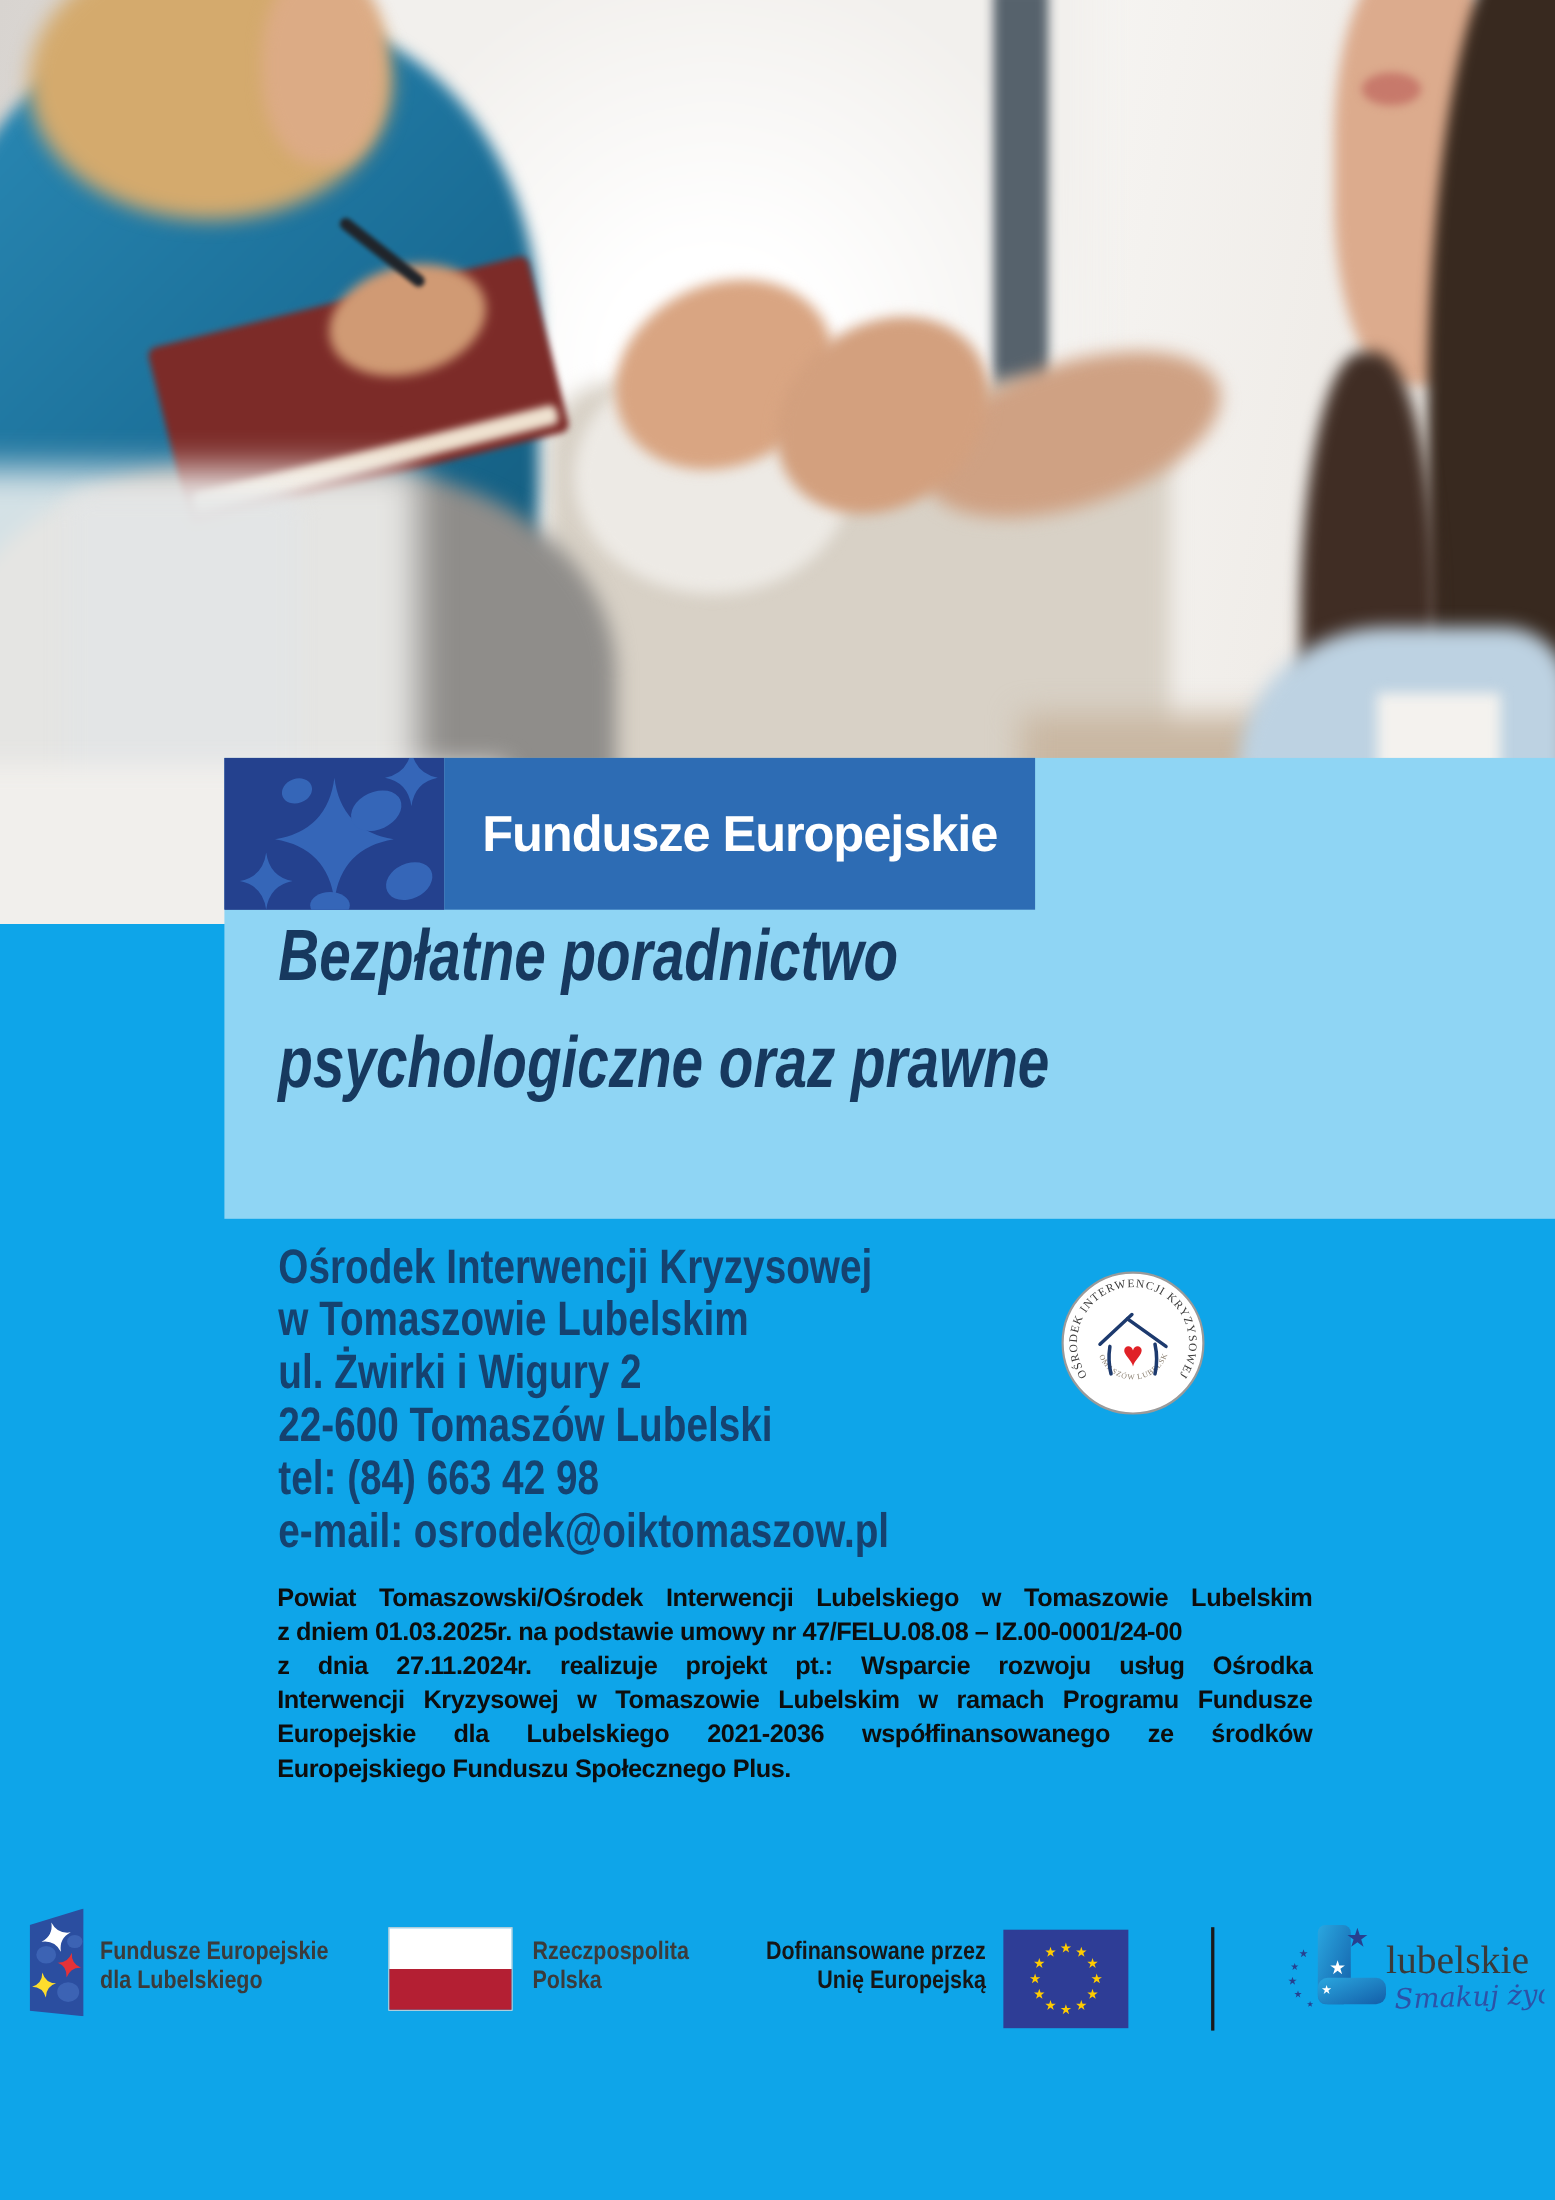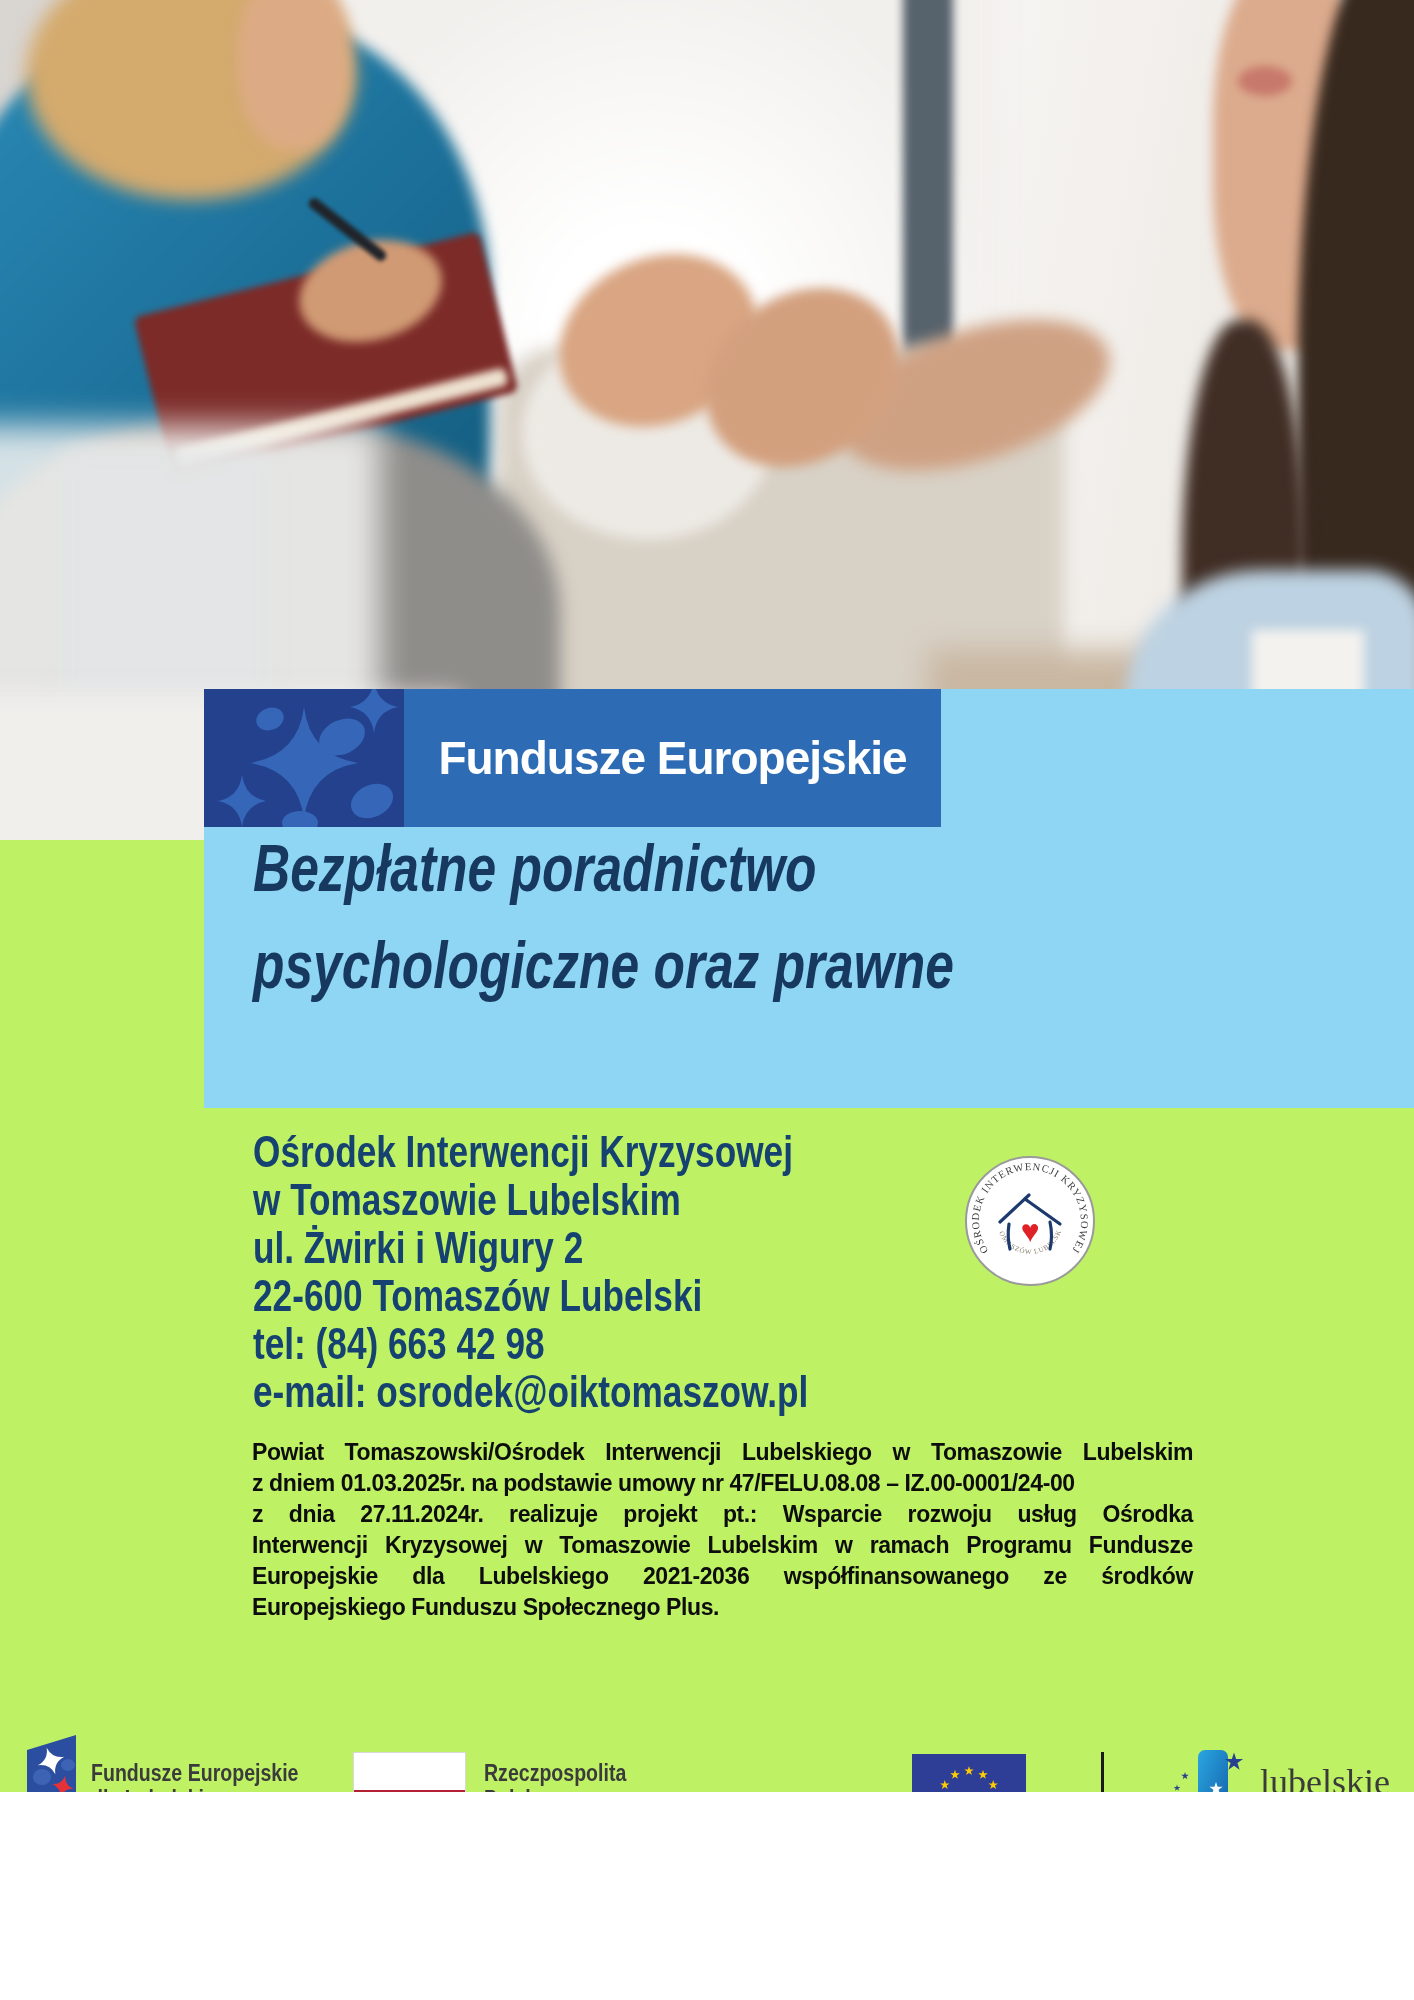--- a/index.html
+++ b/index.html
@@ -1,16 +1,16 @@
 <!DOCTYPE html>
 <html><head>
 <meta charset="utf-8">
 <style>
   html,body{margin:0;padding:0;background:#ffffff;}
-  .poster{position:relative;width:1414px;height:1792px;background:#bef264;overflow:hidden;
+  .poster{position:relative;width:1414px;height:2000px;background:#0ea5e9;overflow:hidden;
           font-family:"Liberation Sans",sans-serif;}
   .abs{position:absolute;}
 
   
   .photo{position:absolute;left:0;top:0;width:1414px;height:840px;overflow:hidden;
          background:linear-gradient(100deg,#d8d4d0 0%,#eceae7 38%,#f8f7f5 58%,#e9e4de 100%);}
   .photo div{position:absolute;}
   .ph-window-light{left:300px;top:-40px;width:700px;height:760px;background:radial-gradient(closest-side,#ffffff 30%,#f2f0ed 100%);filter:blur(14px);}
   .ph-frame-bar{left:903px;top:-10px;width:50px;height:445px;background:#56626c;filter:blur(5px);}
   .ph-sill{left:620px;top:386px;width:430px;height:24px;background:#999fa3;filter:blur(6px);}
@@ -197,20 +197,24 @@
 
   <div class="abs pl-flag">
     <div class="w"></div>
       <div class="r"></div>
   </div>
   <div class="abs ft-label pl-label">
     <div><span class="cx85">Rzeczpospolita</span></div>
     <div><span class="cx85">Polska</span></div>
   </div>
 
+  <div class="abs ft-label eu-label">
+    <div><span class="cx85r">Dofinansowane przez</span></div>
+    <div><span class="cx85r">Unię Europejską</span></div>
+  </div>
   <div class="abs eu-flag">
     <svg width="114" height="90" viewBox="0 0 114 90">
       <rect width="114" height="90" fill="#2e3d96"></rect>
       <defs>
         <polygon id="st" fill="#ffcc00" points="0,-5 1.12,-1.55 4.76,-1.55 1.82,0.59 2.94,4.05 0,1.91 -2.94,4.05 -1.82,0.59 -4.76,-1.55 -1.12,-1.55"></polygon>
       </defs>
       <use href="#st" transform="translate(57,17)"></use>
       <use href="#st" transform="translate(71,20.8)"></use>
       <use href="#st" transform="translate(81.2,31)"></use>
       <use href="#st" transform="translate(85,45)"></use>

